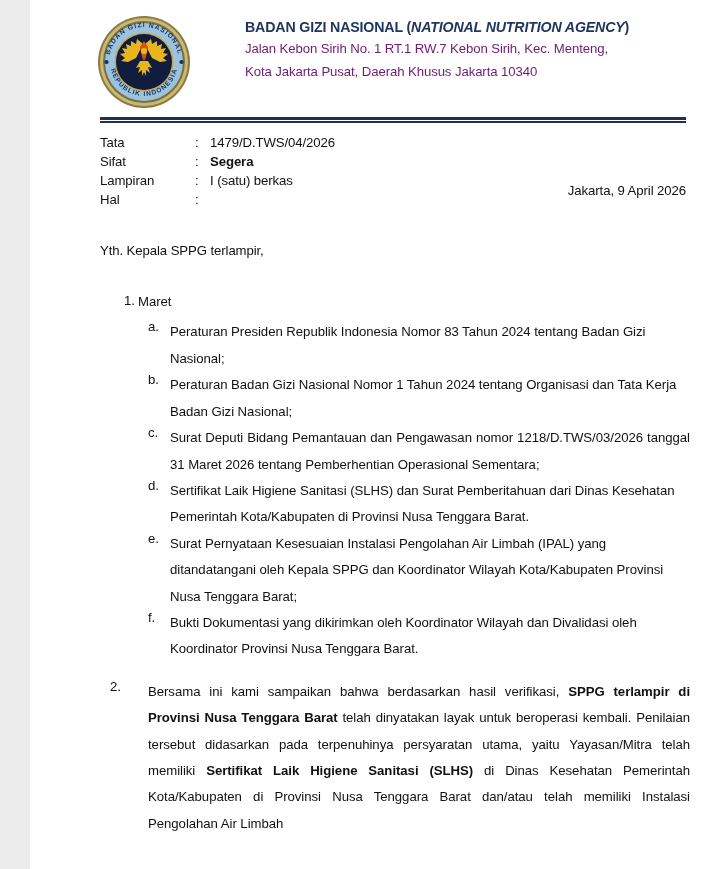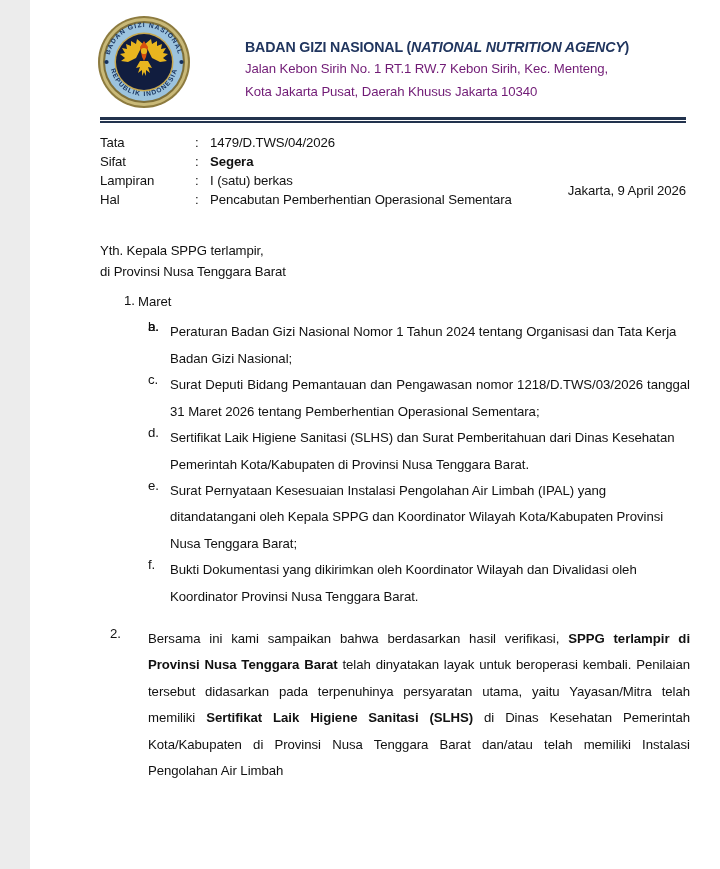--- a/index.html
+++ b/index.html
@@ -44,21 +44,20 @@
     top: 18px;
     width: 450px;
   }
   .lh-title {
     font-size: 14.2px;
     font-weight: bold;
     color: #21365f;
     letter-spacing: -0.15px;
     line-height: 1.35;
     white-space: nowrap;
-    margin-top: 20px;
   }
   .lh-title i { font-style: italic; }
   .lh-addr {
     font-size: 13.2px;
     color: #701a75;
     line-height: 1.75;
     letter-spacing: -0.1px;
     white-space: nowrap;
   }
   
@@ -248,40 +247,39 @@
       <span class="meta-value bold">Segera</span>
     </div>
     <div class="meta-row">
       <span class="meta-label">Lampiran</span>
       <span class="meta-colon">:</span>
       <span class="meta-value">I (satu) berkas</span>
     </div>
     <div class="meta-row">
       <span class="meta-label">Hal</span>
       <span class="meta-colon">:</span>
-      <span class="meta-value">Pencabutan Pemberhentian Operasional Sementara</span>
     </div>
   </div>
 
   <div class="addressee">
     <div>Yth. Kepala SPPG terlampir,</div>
-    <div>di Provinsi Nusa Tenggara Barat</div>
   </div>
 
   <div class="body-block">
 
     <div class="num-item lvl1">
       <span class="marker">1.</span>
       <div class="ptext nojust">Maret</div>
     </div>
 
     <div class="alpha-list">
 
       <div class="alpha-item">
         <span class="marker">a.</span>
+        <div class="ptext nojust">Peraturan Presiden Republik Indonesia Nomor 83 Tahun 2024 tentang Badan Gizi Nasional;</div>
       </div>
 
       <div class="alpha-item">
         <span class="marker">b.</span>
         <div class="ptext nojust">Peraturan Badan Gizi Nasional Nomor 1 Tahun 2024 tentang Organisasi dan Tata Kerja Badan Gizi Nasional;</div>
       </div>
 
       <div class="alpha-item">
         <span class="marker">c.</span>
         <div class="ptext">Surat Deputi Bidang Pemantauan dan Pengawasan nomor 1218/D.TWS/03/2026 tanggal 31 Maret 2026 tentang Pemberhentian Operasional Sementara;</div>

